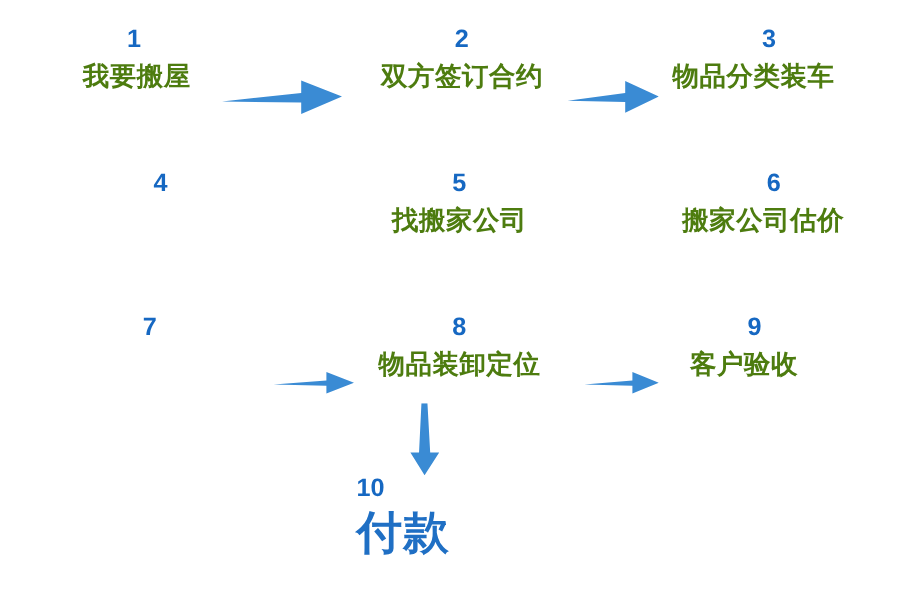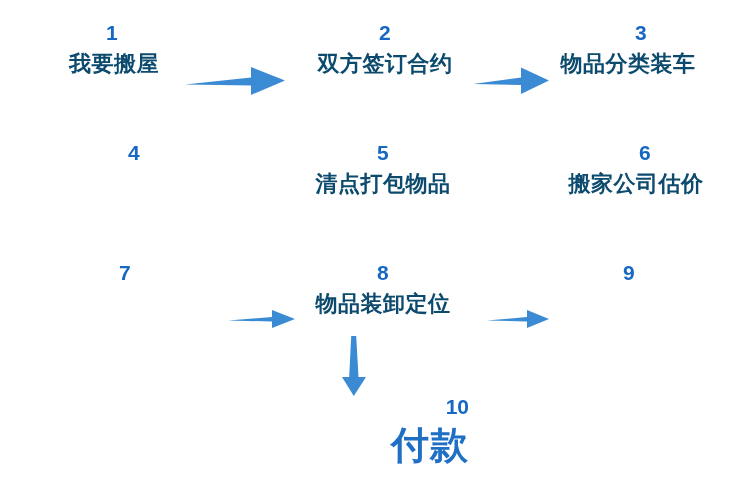--- a/index.html
+++ b/index.html
@@ -44,21 +44,21 @@
     font-weight: bold;
     color: #1668c2;
     line-height: 1;
     letter-spacing: 0.5px;
     margin-bottom: 9px;
   }
   .node .label {
     display: block;
     font-size: 22px;
     font-weight: bold;
-    color: #0c4a6e;
+    color: #4d7c0f;
     line-height: 1.1;
     letter-spacing: 0.5px;
   }
 
   
   .num-shift-r { position: relative; left: 9px; }
   .num-shift-rr { position: relative; left: 13px; }
   .num-shift-l { position: relative; left: -2px; }
 
   
@@ -75,21 +75,21 @@
   .n7 { left: 46px;  top: 16px; width: 140px; }
   .n8 { left: 297px; top: 16px; width: 172px; }
   .n9 { left: 550px; top: 16px; width: 140px; }
 
   
   .final {
     position: absolute;
     left: 297px;
     top: 396px;
     width: 172px;
-    text-align: right;
+    text-align: left;
     white-space: nowrap;
   }
   .final .num {
     display: block;
     font-size: 21px;
     font-weight: bold;
     color: #1668c2;
     line-height: 1;
     margin-bottom: 8px;
   }
@@ -156,21 +156,21 @@
     </div>
 
     <div class="arrow a3">
       <svg width="67" height="24" viewBox="0 0 67 24">
         <path d="M0 13.5 L44 10 L44 3 L67 12 L44 21 L44 14.5 Z" fill="#3a8bd4"></path>
       </svg>
     </div>
 
     <div class="node n5">
       <span class="num">5</span>
-      <span class="label">清点打包物品</span>
+      <span class="label">找搬家公司</span>
     </div>
 
     <div class="arrow a4">
       <svg width="62" height="24" viewBox="0 0 62 24">
         <path d="M0 13.5 L40 10 L40 3 L62 12 L40 21 L40 14.5 Z" fill="#3a8bd4"></path>
       </svg>
     </div>
 
     <div class="node n6">
       <span class="num num-shift-r">6</span>
@@ -184,20 +184,21 @@
       <span class="num num-shift-r">7</span>
     </div>
 
     <div class="node n8">
       <span class="num">8</span>
       <span class="label">物品装卸定位</span>
     </div>
 
     <div class="node n9">
       <span class="num num-shift-r">9</span>
+      <span class="label">客户验收</span>
     </div>
   </div>
 
   <div class="arrow a-down">
     <svg width="28" height="60" viewBox="0 0 28 60">
       <path d="M11.2 0 L16.2 0 L18.5 41 L26 41 L13.8 60 L2 41 L9.2 41 Z" fill="#3a8bd4"></path>
     </svg>
   </div>
 
   <div class="final">

